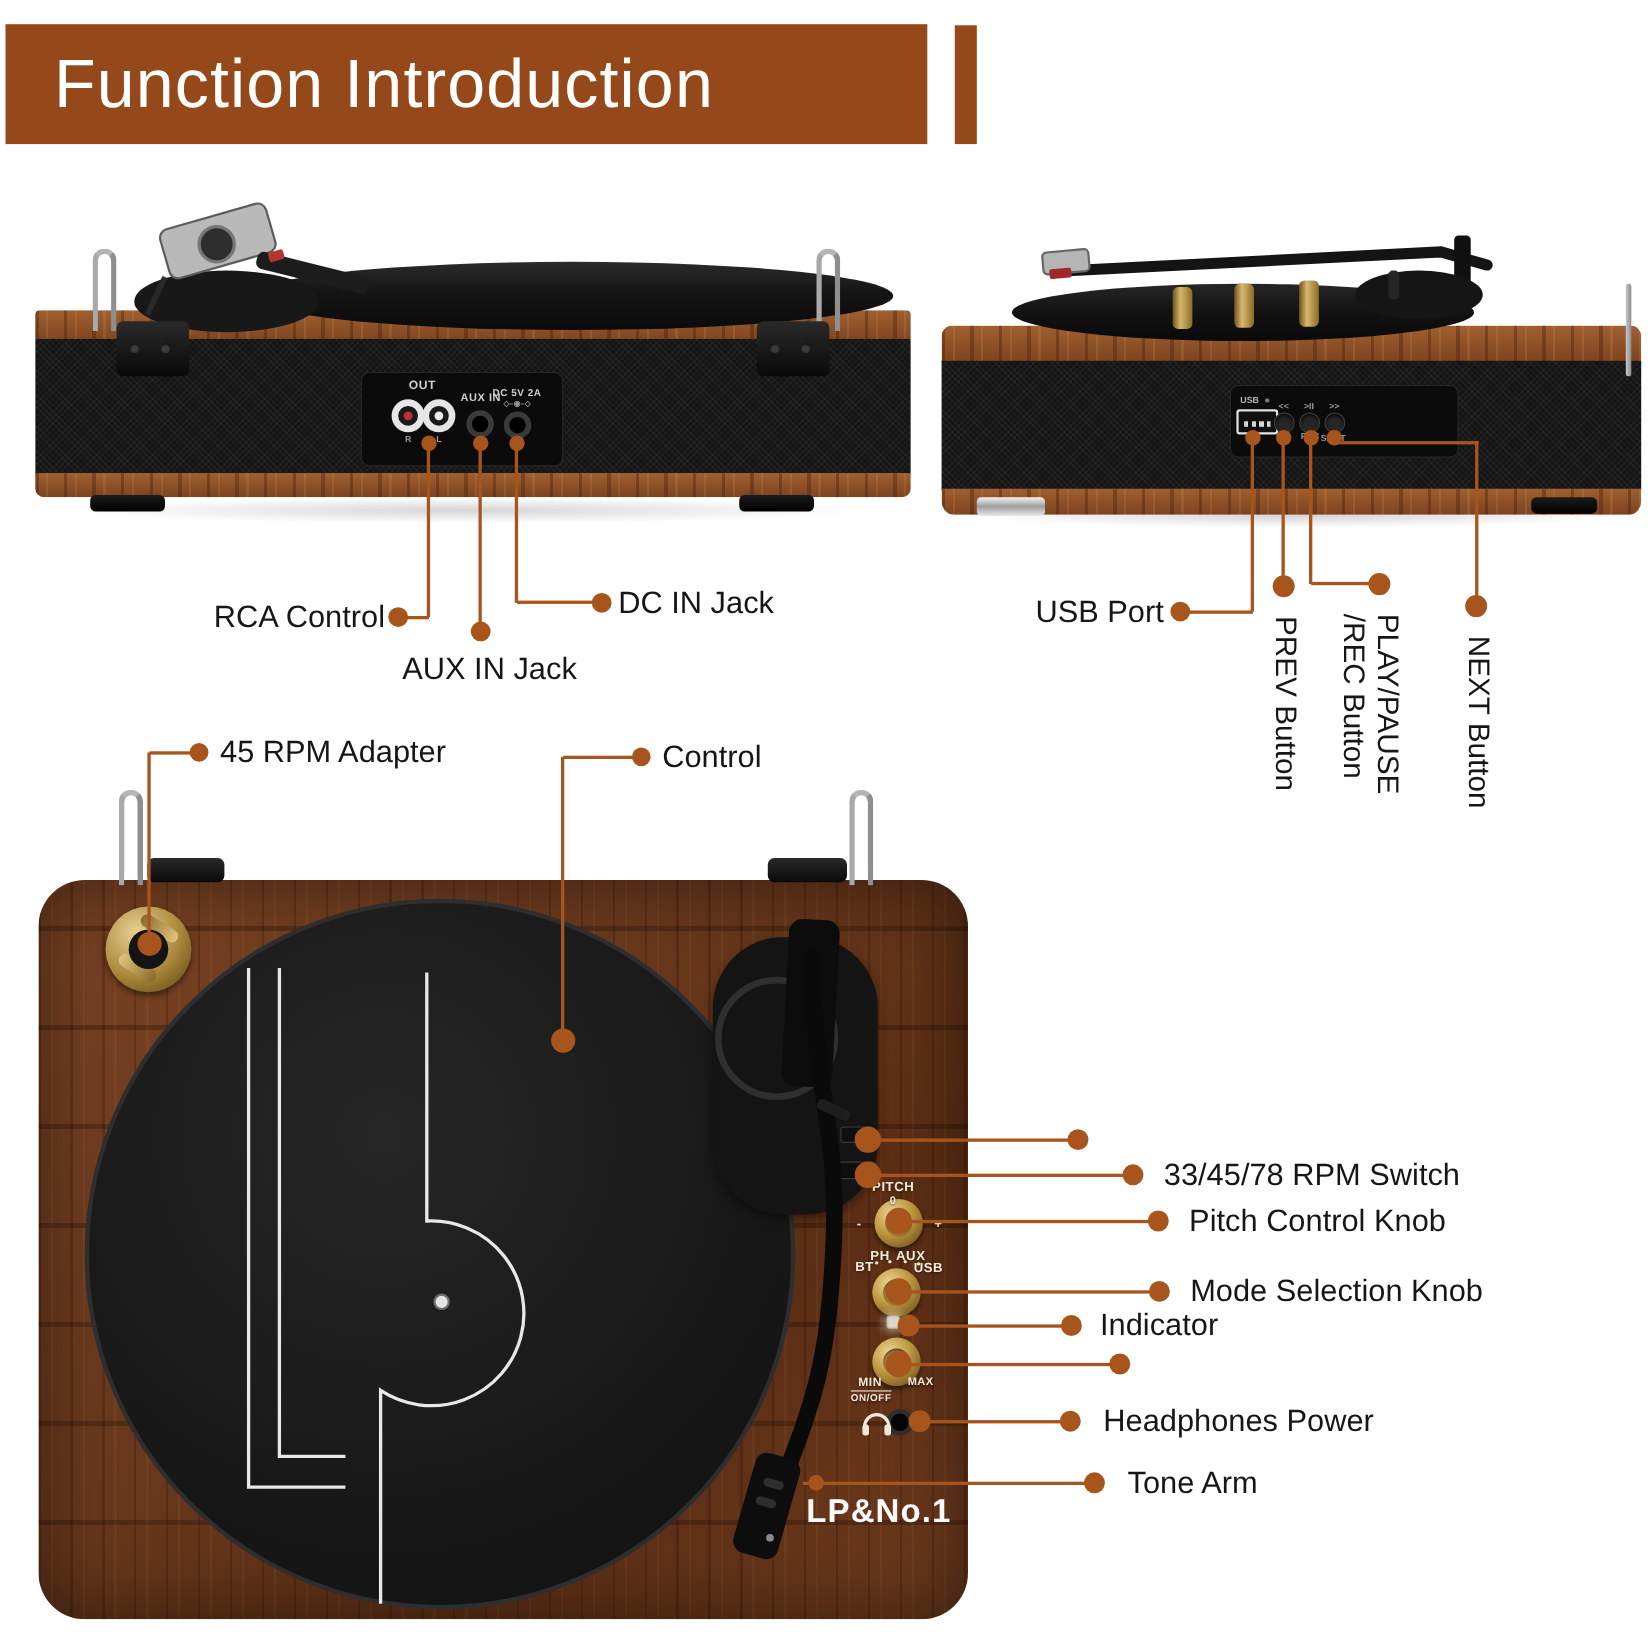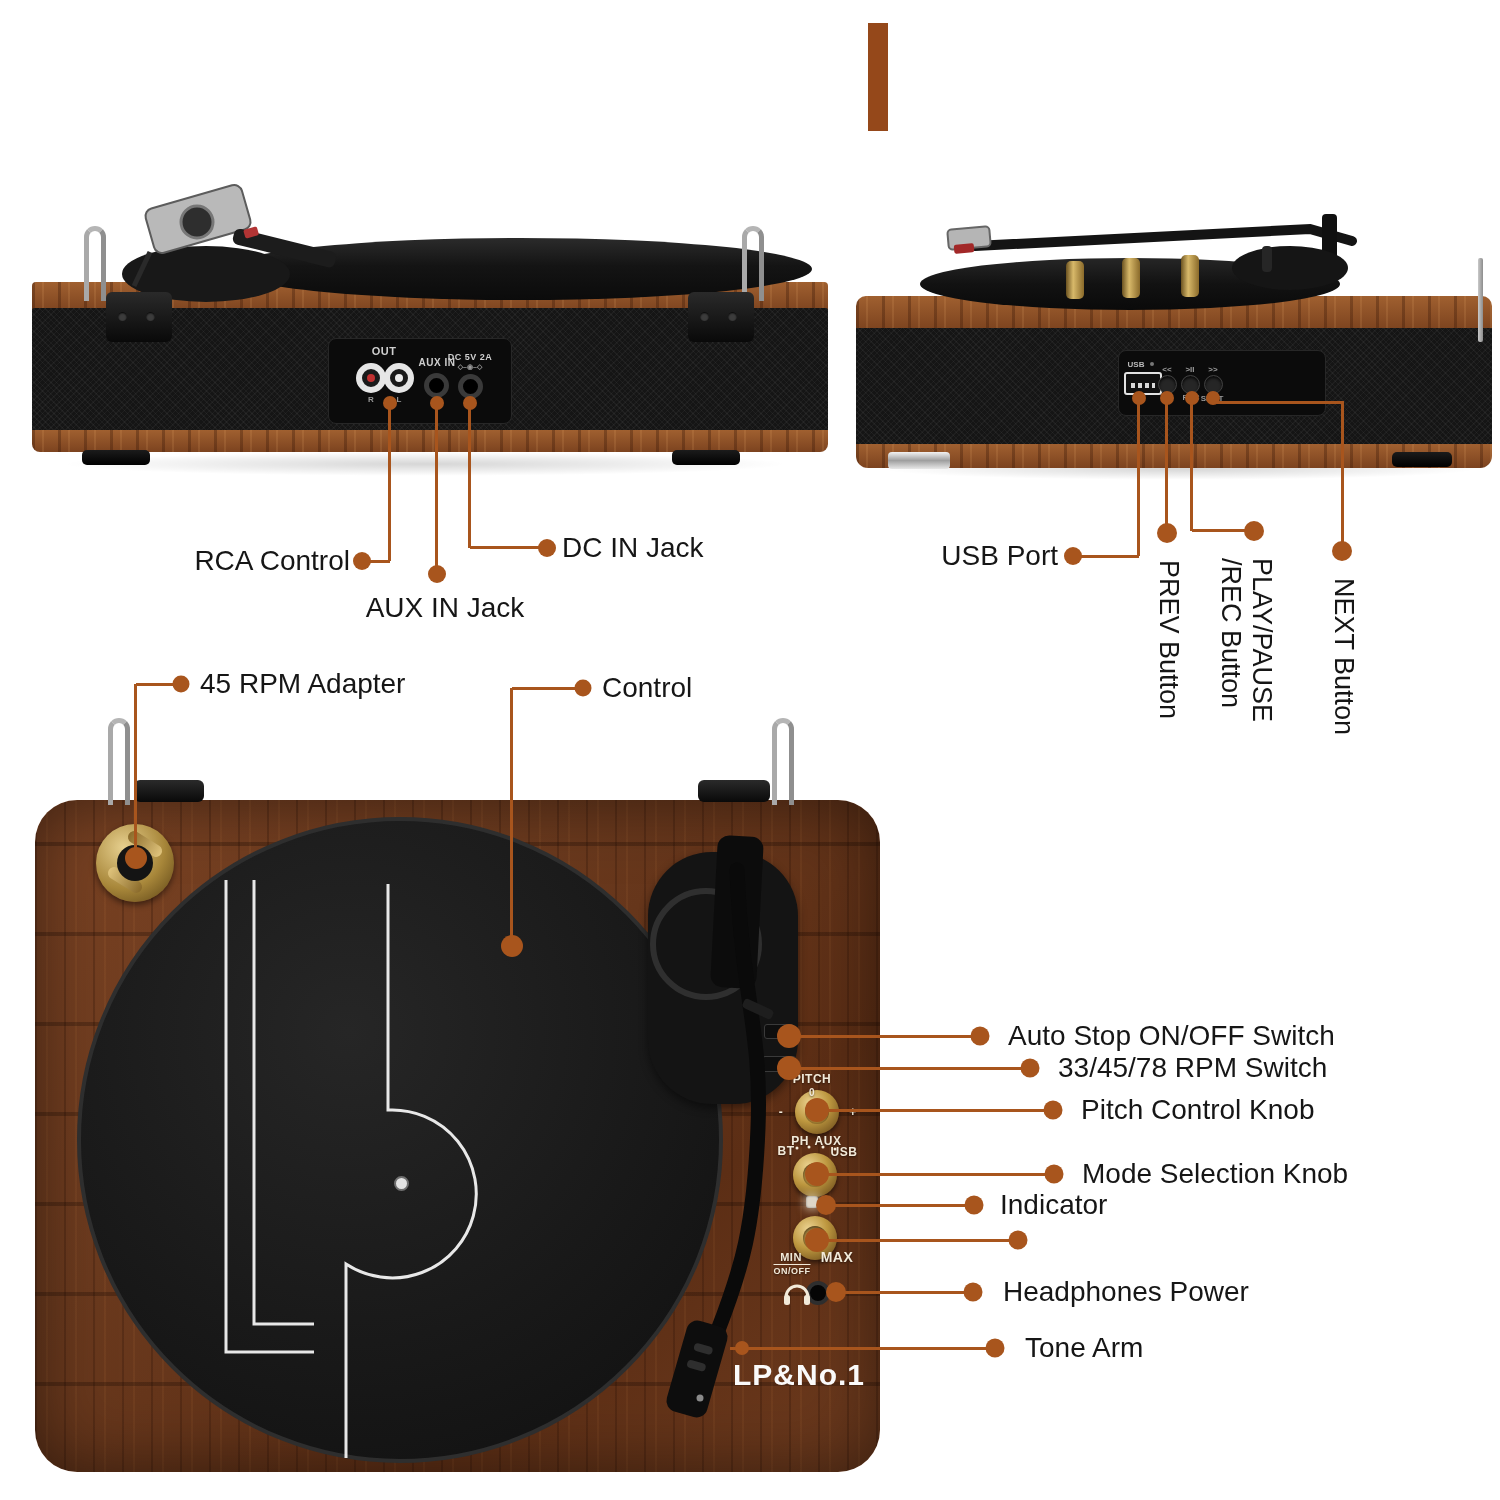--- a/index.html
+++ b/index.html
@@ -64,20 +64,23 @@
   .hpjack{position:absolute;left:806px;top:1281px;width:16px;height:16px;border-radius:50%;background:#050505;
        border:4px solid #2e2e2e;z-index:6;}
   .logo{position:absolute;left:733px;top:1358px;color:#fafafa;font-size:30px;font-weight:bold;letter-spacing:1px;z-index:7;}
   svg.decor{position:absolute;left:0;top:0;z-index:8;pointer-events:none;}
 </style>
 </head>
 <body>
 
 <div id="canvas" data-name="function-introduction-infographic">
 
+  <div class="title-bar" data-name="title-bar">
+    <span data-name="page-title">Function Introduction</span>
+  </div>
   <div class="title-accent" data-name="title-accent-bar"></div>
 
   <div data-name="photo-back-view">
     <div class="shadow" style="left:60px;top:452px;width:730px;height:24px;"></div>
 
     <div class="wood" style="position:absolute;left:32px;top:282px;width:796px;height:30px;z-index:2;border-radius:4px;"></div>
     <div data-name="platter-back" style="position:absolute;left:228px;top:238px;width:584px;height:62px;border-radius:50%;background:linear-gradient(180deg,#2b2b2b,#141414 45%,#0b0b0b);z-index:3;"></div>
     <div style="position:absolute;left:122px;top:246px;width:168px;height:56px;border-radius:50%;background:#181818;z-index:3;"></div>
 
     <div class="grille" style="position:absolute;left:32px;top:308px;width:796px;height:124px;z-index:2;border-radius:2px;"></div>
@@ -217,21 +220,21 @@
     <div class="wlbl" style="left:786px;top:1151px;" data-name="mode-bt-label">BT</div>
     <div class="wlbl" style="left:844px;top:1152px;" data-name="mode-usb-label">USB</div>
     <div class="wdot" style="left:797px;top:1148px;"></div>
       <div class="wdot" style="left:809px;top:1147px;"></div>
     <div class="wdot" style="left:823px;top:1147px;"></div>
       <div class="wdot" style="left:835px;top:1149px;"></div>
     <div class="knob" data-name="mode-selection-knob" style="left:793px;top:1153px;"></div>
     <div class="led" data-name="indicator-led"></div>
     <div class="knob" data-name="volume-knob" style="left:793px;top:1216px;"></div>
     <div class="wlbl" style="left:791px;top:1257px;font-size:11px;" data-name="min-label">MIN</div>
-    <div class="wlbl" style="left:837px;top:1257px;font-size:14px;" data-name="max-label">MAX</div>
+    <div class="wlbl" style="left:837px;top:1257px;font-size:10px;" data-name="max-label">MAX</div>
     <div class="wlbl" style="left:792px;top:1270px;font-size:9px;border-top:1px solid #f2ead9;padding-top:1px;" data-name="on-off-label">ON/OFF</div>
     <div class="hpjack" data-name="headphones-jack"></div>
     <div class="logo" data-name="brand-logo">LP&amp;No.1</div>
   </div>
 
   <svg class="decor" width="1500" height="1500" viewBox="0 0 1500 1500" data-name="decor-svg">
 
     <g stroke="#f3f3f3" stroke-width="3" fill="none" opacity="0.95" data-name="lp-slipmat-graphic">
       <path d="M226,880 L226,1352 L314,1352"></path>
       <path d="M254,880 L254,1324 L314,1324"></path>
@@ -280,21 +283,20 @@
 
   <div class="dot" style="left:512px;top:946px;width:22px;height:22px;"></div>
   <div class="cl" style="left:510px;top:688px;width:3px;height:258px;"></div>
   <div class="cl" style="left:512px;top:687px;width:71px;height:3px;"></div>
   <div class="dot" style="left:583px;top:688px;width:17px;height:17px;"></div>
   <div class="lbl" style="left:602px;top:688px;" data-name="label-platter">Control</div>
 
   <div class="dot" style="left:789px;top:1036px;width:24px;height:24px;"></div>
   <div class="cl" style="left:789px;top:1035px;width:191px;height:3px;"></div>
   <div class="dot" style="left:980px;top:1036px;width:19px;height:19px;"></div>
-  <div class="lbl" style="left:1008px;top:1036px;" data-name="label-auto-stop-switch">Auto Stop ON/OFF Switch</div>
 
   <div class="dot" style="left:789px;top:1068px;width:24px;height:24px;"></div>
   <div class="cl" style="left:789px;top:1067px;width:241px;height:3px;"></div>
   <div class="dot" style="left:1030px;top:1068px;width:19px;height:19px;"></div>
   <div class="lbl" style="left:1058px;top:1068px;" data-name="label-rpm-switch">33/45/78 RPM Switch</div>
 
   <div class="dot" style="left:817px;top:1110px;width:24px;height:24px;"></div>
   <div class="cl" style="left:817px;top:1109px;width:236px;height:3px;"></div>
   <div class="dot" style="left:1053px;top:1110px;width:19px;height:19px;"></div>
   <div class="lbl" style="left:1081px;top:1110px;" data-name="label-pitch-knob">Pitch Control Knob</div>

